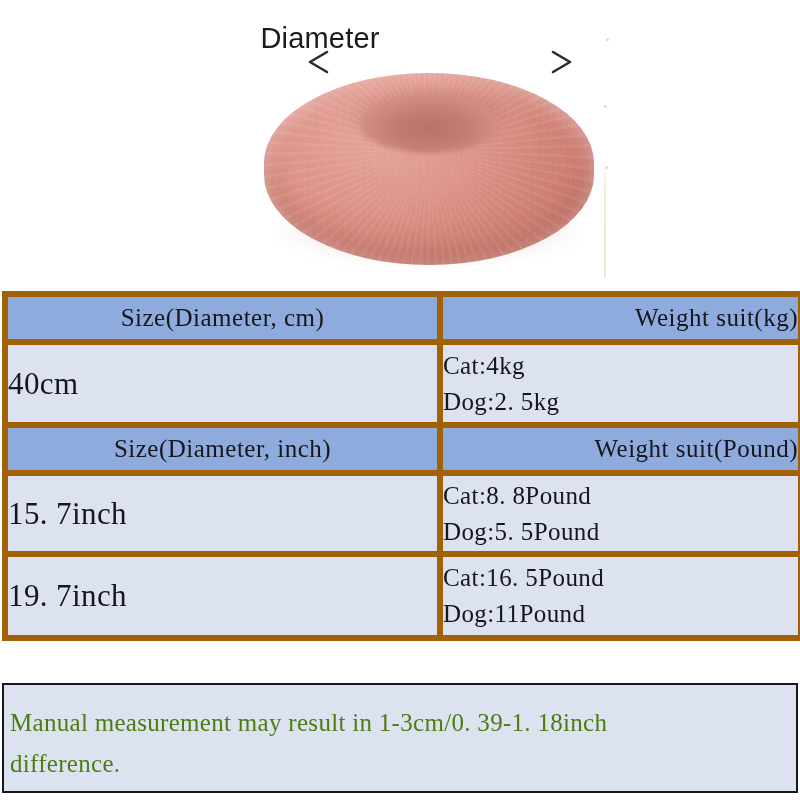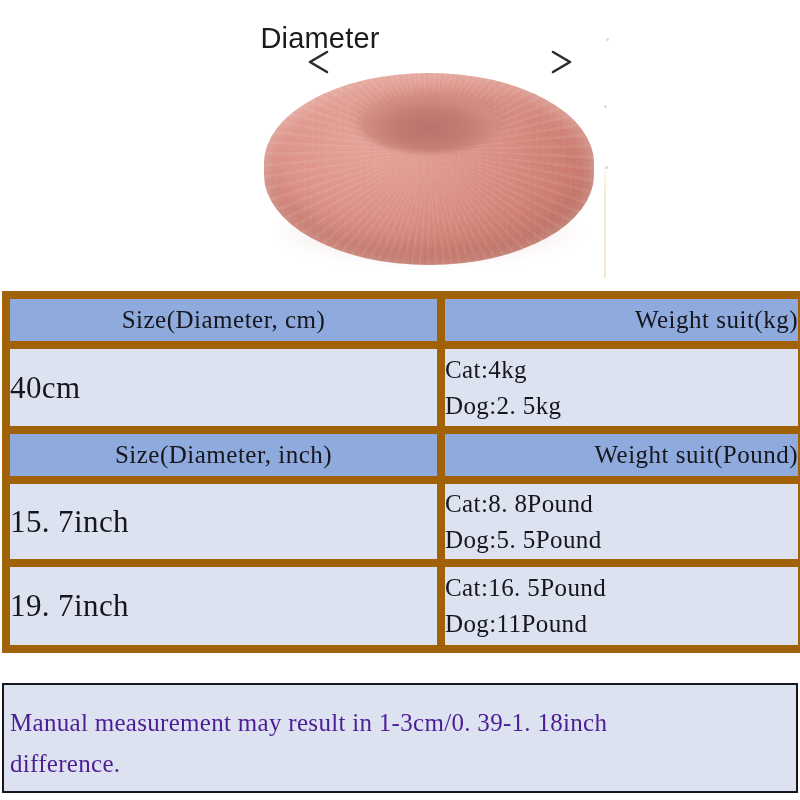--- a/index.html
+++ b/index.html
@@ -169,21 +169,21 @@
   
   .size-table {
     position: absolute;
     left: 2px;
     top: 291px;
     width: 796px;
     border-collapse: collapse;
     table-layout: fixed;
   }
   .size-table td {
-    border: 8px solid #a16207;
+    border: 6px solid #a16207;
     padding: 0;
     vertical-align: middle;
     font-family: "Liberation Serif", "DejaVu Serif", serif;
     color: #16161c;
   }
   .col-left  { width: 435px; }
   .col-right { width: 361px; }
 
   tr.hdr td {
     background: #8faadc;
@@ -233,21 +233,21 @@
     width: 796px;
     height: 110px;
     box-sizing: border-box;
     border: 2px solid #17171f;
     background: #dde2f1;
   }
   .note-text {
     font-family: "Liberation Serif", "DejaVu Serif", serif;
     font-size: 25px;
     line-height: 41px;
-    color: #4c1d95;
+    color: #4d7c0f;
     letter-spacing: 0.3px;
     padding: 17px 6px 0 6px;
   }
   .note-text div { white-space: nowrap; }
 </style>
 </head>
 <body>
 
 <div id="page">
 

